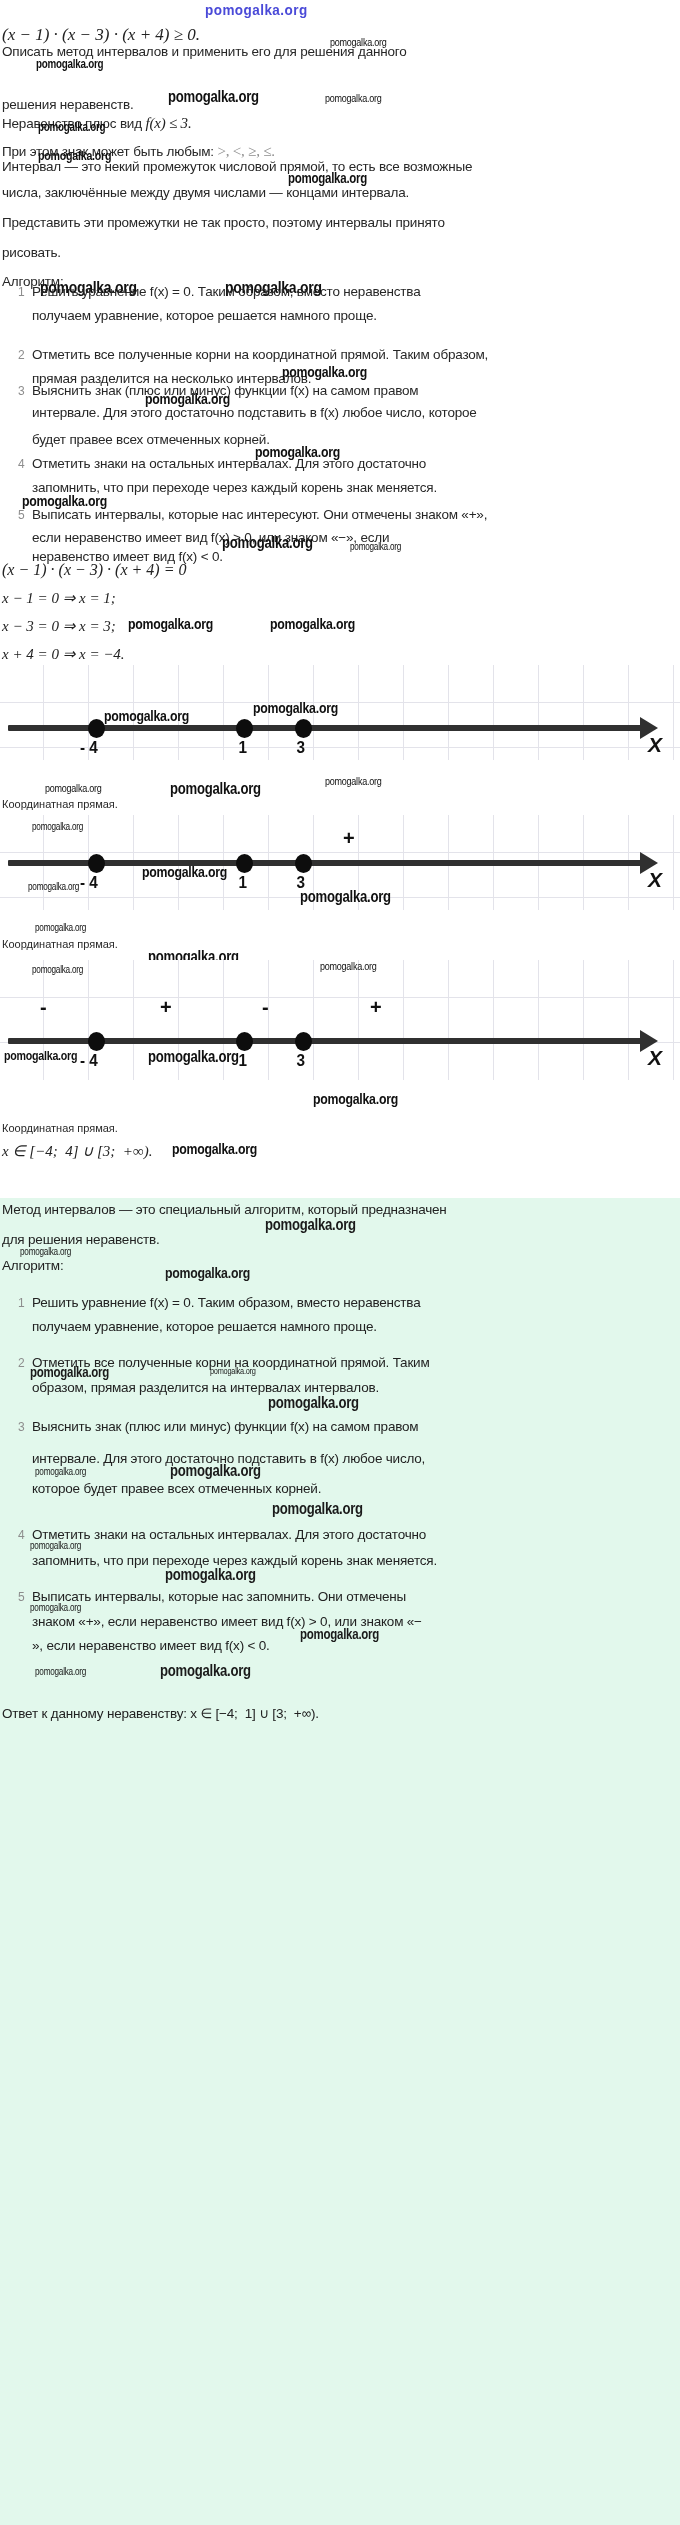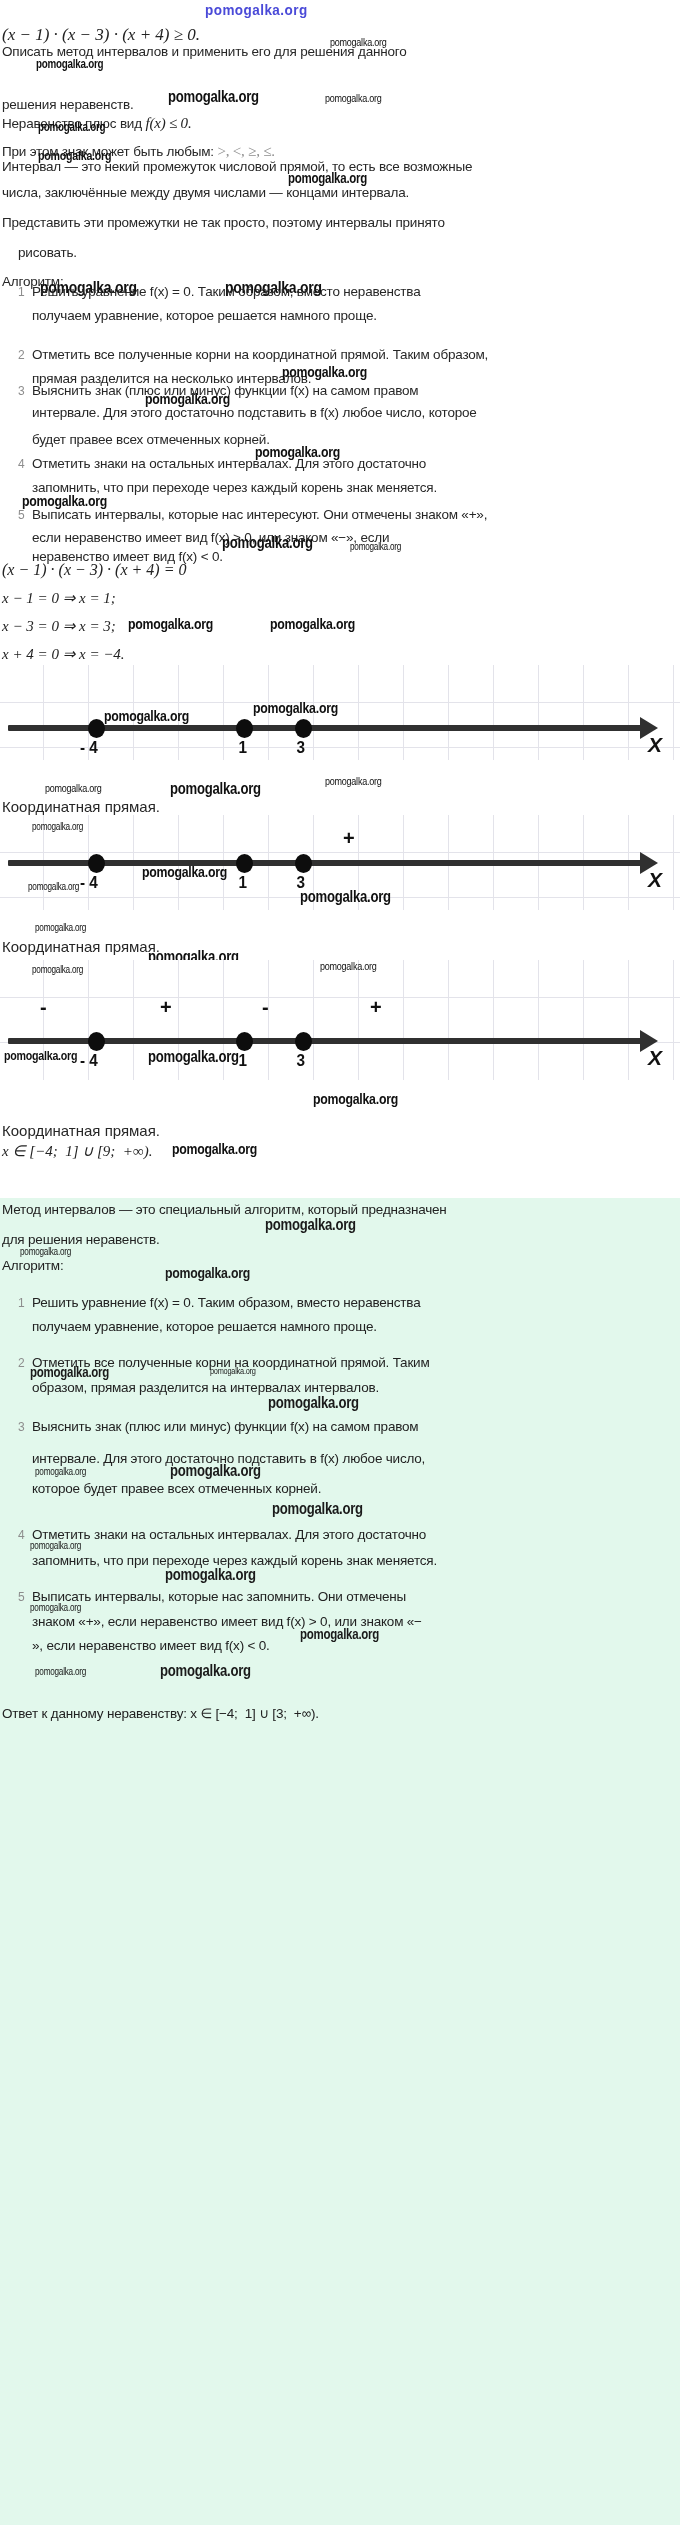--- a/index.html
+++ b/index.html
@@ -112,21 +112,21 @@
   }
   .sign{
     position:absolute;
     font-family:"Liberation Sans", sans-serif;
     font-weight:bold;
     font-size:20px;
     color:#111;
   }
   .caption{
     position:absolute;
-    font-size:15px;
+    font-size:11px;
     color:#272727;
     white-space:pre;
   }
 
   
   .answer-box{
     position:absolute;
     left:0;
     width:680px;
     background:#e2f8ec;
@@ -158,37 +158,37 @@
 
   <div class="txt" style="left:2px;top:44px;text-align:right;">Описать метод интервалов и применить его для решения данного</div>
 
   <div class="wm" style="left:36px;top:57px;font-size:12px;">pomogalka.org</div>
 
 
   <div class="txt" style="left:2px;top:97px;">решения неравенств.</div>
   <div class="wm" style="left:168px;top:88px;font-size:16px;">pomogalka.org</div>
   <div class="wm" style="left:325px;top:92px;font-size:11px;font-weight:normal;">pomogalka.org</div>
 
-  <div class="txt" style="left:2px;top:116px;"><span>Неравенство плюс вид </span><span class="math">f(x) ≤ 0.</span></div>
+  <div class="txt" style="left:2px;top:116px;"><span>Неравенство плюс вид </span><span class="math">f(x) ≤ 3.</span></div>
 
   <div class="wm" style="left:38px;top:120px;font-size:12px;">pomogalka.org</div>
 
   <div class="txt" style="left:2px;top:144px;"><span>При этом знак может быть любым: </span><span class="math" style="font-style:normal;color:#8d8d8d;">&gt;, &lt;, ≥, ≤.</span></div>
 
   <div class="wm" style="left:38px;top:148px;font-size:13px;">pomogalka.org</div>
 
   <div class="txt" style="left:2px;top:159px;">Интервал — это некий промежуток числовой прямой, то есть все возможные</div>
 
   <div class="wm" style="left:288px;top:170px;font-size:14px;">pomogalka.org</div>
 
   <div class="txt" style="left:2px;top:185px;">числа, заключённые между двумя числами — концами интервала.</div>
 
   <div class="txt" style="left:2px;top:215px;">Представить эти промежутки не так просто, поэтому интервалы принято</div>
 
-  <div class="txt" style="left:2px;top:245px;margin-left:16px;">рисовать.</div>
+  <div class="txt" style="left:2px;top:245px;">рисовать.</div>
 
   <div class="txt" style="left:2px;top:274px;">Алгоритм:</div>
 
   <div class="wm" style="left:40px;top:278px;font-size:17px;">pomogalka.org</div>
   <div class="wm" style="left:225px;top:278px;font-size:17px;">pomogalka.org</div>
 
   <div class="num" style="left:18px;top:285px;">1</div>
   <div class="txt" style="left:32px;top:284px;">Решить уравнение f(x) = 0. Таким образом, вместо неравенства</div>
   <div class="txt" style="left:32px;top:308px;">получаем уравнение, которое решается намного проще.</div>
 
@@ -284,21 +284,21 @@
     <div class="tick-label" style="left:296px;top:91px;">3</div>
     <div class="axis-name" style="left:648px;top:86px;">X</div>
     <div class="wm" style="left:4px;top:88px;font-size:13px;">pomogalka.org</div>
     <div class="wm" style="left:148px;top:88px;font-size:16px;">pomogalka.org</div>
   </div>
 
   <div class="wm" style="left:313px;top:1090px;font-size:15px;">pomogalka.org</div>
 
   <div class="caption" style="left:2px;top:1122px;">Координатная прямая.</div>
 
-  <div class="mathline" style="left:2px;top:1142px;font-size:15px;">x ∈ [−4;  1] ∪ [9;  +∞).</div>
+  <div class="mathline" style="left:2px;top:1142px;font-size:15px;">x ∈ [−4;  4] ∪ [3;  +∞).</div>
   <div class="wm" style="left:172px;top:1140px;font-size:15px;">pomogalka.org</div>
 
   <div class="answer-box" style="top:1198px;height:1363px;">
 
     <div class="ab-txt" style="left:2px;top:4px;">Метод интервалов — это специальный алгоритм, который предназначен</div>
     <div class="wm light" style="left:265px;top:18px;font-size:16px;">pomogalka.org</div>
     <div class="ab-txt" style="left:2px;top:34px;">для решения неравенств.</div>
     <div class="wm light" style="left:20px;top:48px;font-size:10px;font-weight:normal;">pomogalka.org</div>
     <div class="ab-txt" style="left:2px;top:60px;">Алгоритм:</div>
     <div class="wm light" style="left:165px;top:66px;font-size:15px;">pomogalka.org</div>

